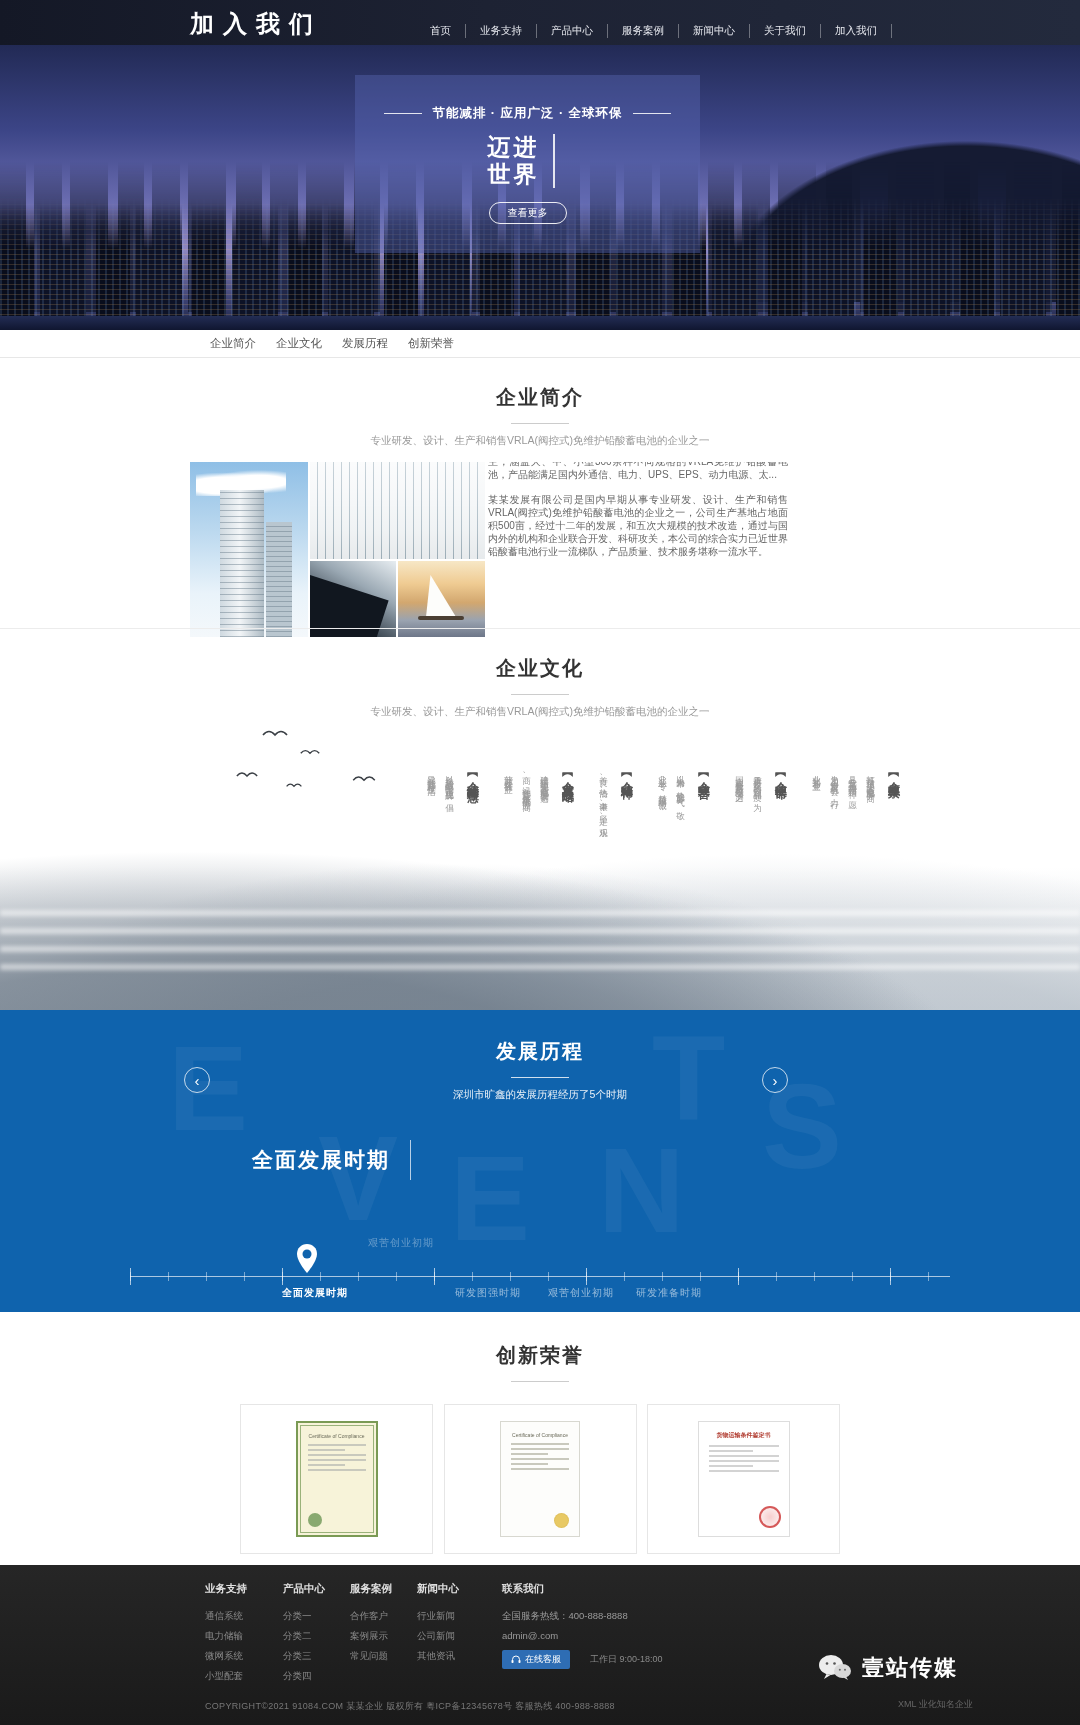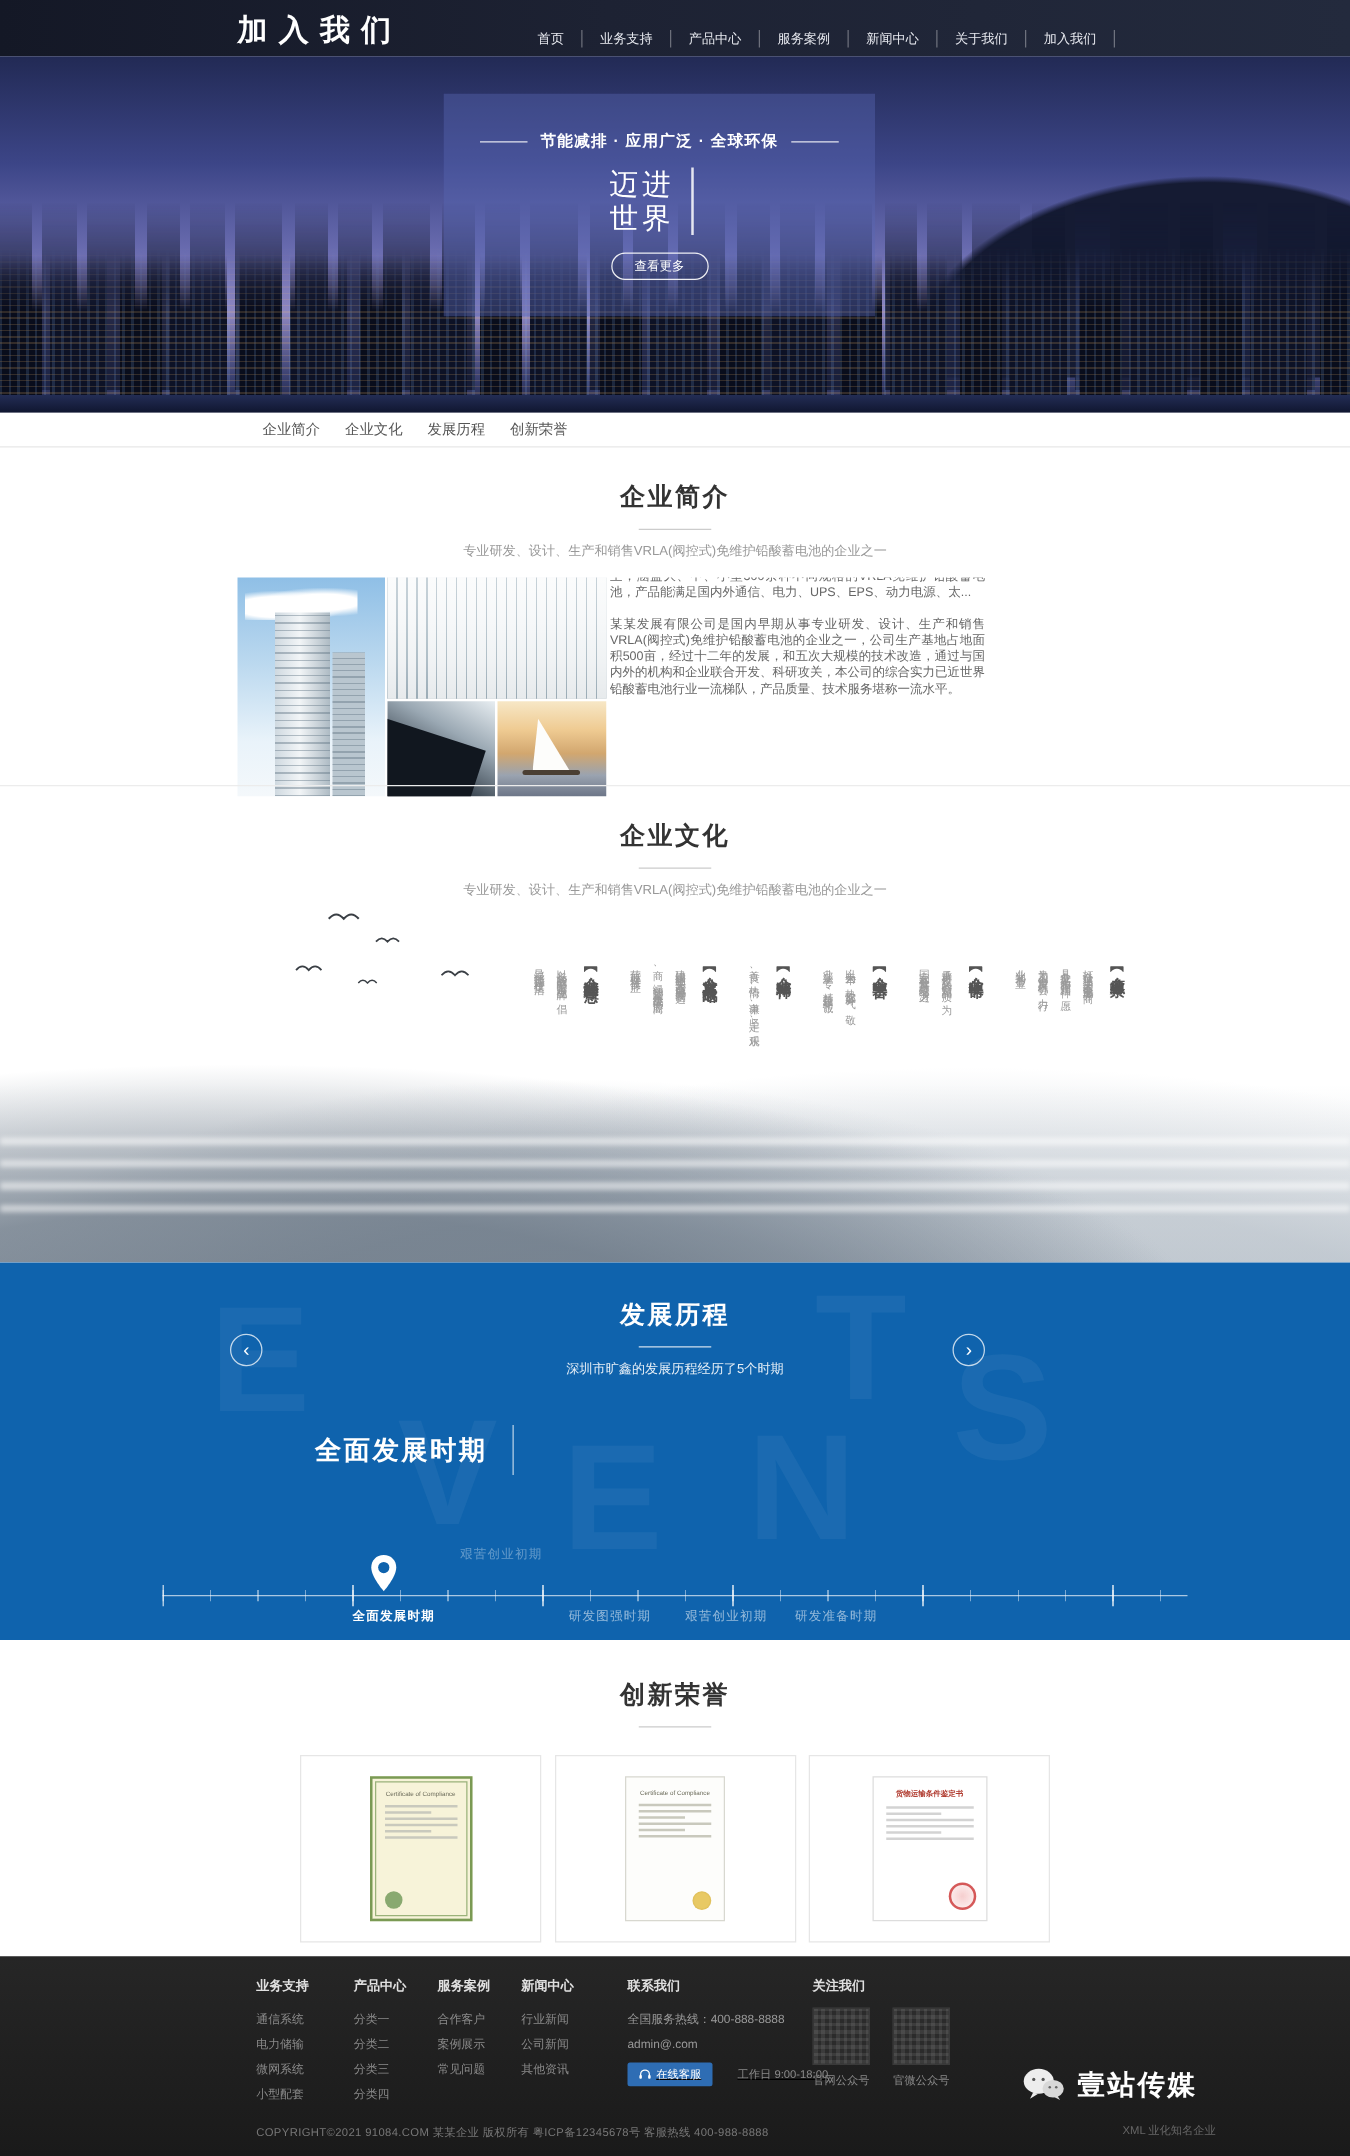--- a/index.html
+++ b/index.html
@@ -22,21 +22,21 @@
     background:repeating-linear-gradient(90deg,#090d1c 0 34px,rgba(9,13,28,0) 34px 40px,#0d1226 40px 86px,rgba(13,18,38,0) 86px 96px);
     -webkit-mask-image:linear-gradient(to top,#000 62%,transparent 100%); mask-image:linear-gradient(to top,#000 62%,transparent 100%); }
   .lights { position:absolute; left:0; right:0; bottom:10px; height:130px; opacity:.5;
     background-image:repeating-linear-gradient(0deg,rgba(255,196,110,.35) 0 1px,transparent 1px 5px),repeating-linear-gradient(90deg,rgba(140,190,255,.30) 0 2px,transparent 2px 7px);
     -webkit-mask-image:linear-gradient(to top,#000 50%,transparent 95%); mask-image:linear-gradient(to top,#000 50%,transparent 95%); }
   .sea { position:absolute; left:0; right:0; bottom:0; height:14px; background:linear-gradient(180deg,#232d55,#101630); }
   .hero-panel { position:absolute; left:355px; top:30px; width:345px; height:178px; background:rgba(88,102,178,.42); display:flex; flex-direction:column; align-items:center; justify-content:center; }
   .tagline { display:flex; align-items:center; color:#fff; font-size:12.5px; font-weight:bold; letter-spacing:1px; margin-bottom:12px; }
   .tagline::before,.tagline::after { content:""; width:38px; height:1px; background:rgba(255,255,255,.85); margin:0 10px; }
   .hero-row { display:flex; align-items:center; }
-  .hero-left { color:#fff; font-size:23px; font-weight:normal; line-height:27px; letter-spacing:3px; padding-right:13px; border-right:2px solid rgba(255,255,255,.85); margin-right:13px; text-align:center; }
+  .hero-left { color:#fff; font-size:23px; font-weight:bold; line-height:27px; letter-spacing:3px; padding-right:13px; border-right:2px solid rgba(255,255,255,.85); margin-right:13px; text-align:center; }
   .hero-main { color:#fff; font-size:52px; font-weight:bold; letter-spacing:5px; }
   .cta { margin-top:14px; color:#fff; font-size:10px; border:1px solid rgba(255,255,255,.9); border-radius:999px; padding:3px 18px; cursor:pointer; }
 
   
   .tabbar { height:28px; border-bottom:1px solid #e7e7e7; display:flex; align-items:center; }
   .tabbar-in { width:700px; margin:0 auto; display:flex; padding-left:20px; }
   .tab { font-size:11.5px; color:#555; margin-right:20px; cursor:pointer; }
 
   .wrap { width:700px; margin:0 auto; position:relative; }
   .sec-title { text-align:center; font-size:20px; font-weight:bold; color:#333; letter-spacing:2px; }
@@ -114,21 +114,21 @@
   .seal-gold { position:absolute; right:10px; bottom:8px; width:15px; height:15px; border-radius:50%; background:radial-gradient(circle,#e8c964 55%,#c9a63e 100%); }
   .seal-red { position:absolute; right:8px; bottom:8px; width:22px; height:22px; border-radius:50%; border:2px solid rgba(200,40,40,.75); background:radial-gradient(circle,rgba(220,60,60,.25),rgba(220,60,60,.05)); }
 
   
   .footer { position:relative; height:160px; background:linear-gradient(180deg,#262626,#1a1a1a); }
   .f-in { width:700px; margin:0 auto; position:relative; height:160px; }
   .f-col { position:absolute; top:17px; }
   .f-col h4 { font-size:10.5px; color:#e0e0e0; font-weight:bold; margin-bottom:10px; }
   .f-col .fl { font-size:9.5px; color:#8a8a8a; line-height:20px; cursor:pointer; white-space:nowrap; }
   .c-line { font-size:9.5px; color:#9a9a9a; line-height:20px; white-space:nowrap; }
-  .svc-row { display:flex; align-items:center; margin-top:4px;text-decoration:underline; }
+  .svc-row { display:flex; align-items:center; margin-top:4px; }
   .svc-btn { display:flex; align-items:center; background:#2e6db4; color:#fff; font-size:9px; padding:3px 9px; border-radius:2px; cursor:pointer; }
   .svc-btn svg { margin-right:4px; }
   .worktime { font-size:9px; color:#8a8a8a; margin-left:20px; white-space:nowrap; }
   .qr-row { display:flex; }
   .qr-box { width:46px; height:46px; margin-right:18px; background:#2b2b2b; border:1px solid #3a3a3a;
     background-image:repeating-linear-gradient(0deg,rgba(255,255,255,.08) 0 3px,transparent 3px 6px),repeating-linear-gradient(90deg,rgba(255,255,255,.08) 0 3px,transparent 3px 6px); }
   .qr-labels { display:flex; margin-top:6px; }
   .qr-labels span { font-size:9px; color:#8a8a8a; width:46px; margin-right:18px; text-align:center; white-space:nowrap; }
   .copyright { position:absolute; left:15px; bottom:12px; font-size:9px; color:#777; letter-spacing:.3px; white-space:nowrap; }
   .sitemap { position:absolute; left:898px; bottom:14px; font-size:9px; color:#666; cursor:pointer; white-space:nowrap; }
@@ -389,31 +389,20 @@
           <svg width="10" height="9" viewBox="0 0 10 9">
               <path d="M1.5 6V4.5a3.5 3.5 0 0 1 7 0V6" stroke="#fff" stroke-width="1" fill="none"></path>
               <rect x="0.5" y="5" width="2" height="3" rx="0.8" fill="#fff"></rect>
               <rect x="7.5" y="5" width="2" height="3" rx="0.8" fill="#fff"></rect>
             </svg>
           <span>在线客服</span>
         </div>
         <span class="worktime">工作日 9:00-18:00</span>
       </div>
     </div>
-    <div class="f-col" style="left:460px">
-      <h4>关注我们</h4>
-      <div class="qr-row">
-        <div class="qr-box"></div>
-        <div class="qr-box"></div>
-      </div>
-      <div class="qr-labels">
-        <span>官网公众号</span>
-        <span>官微公众号</span>
-      </div>
-    </div>
     <div class="copyright">COPYRIGHT©2021 91084.COM 某某企业 版权所有 粤ICP备12345678号 客服热线 400-988-8888</div>
   </div>
   <div class="sitemap">XML 业化知名企业</div>
   <div class="brandmark">
     <svg width="34" height="28" viewBox="0 0 34 28">
         <ellipse cx="13" cy="11" rx="12" ry="10" fill="#ededed"></ellipse>
         <path d="M6 25l2.5-5 4 1z" fill="#ededed"></path>
         <ellipse cx="24.5" cy="17" rx="8.5" ry="7" fill="#d8d8d8"></ellipse>
         <path d="M30 26l-2-3.5-3 .8z" fill="#d8d8d8"></path>
         <circle cx="9" cy="9.5" r="1.3" fill="#555"></circle>

